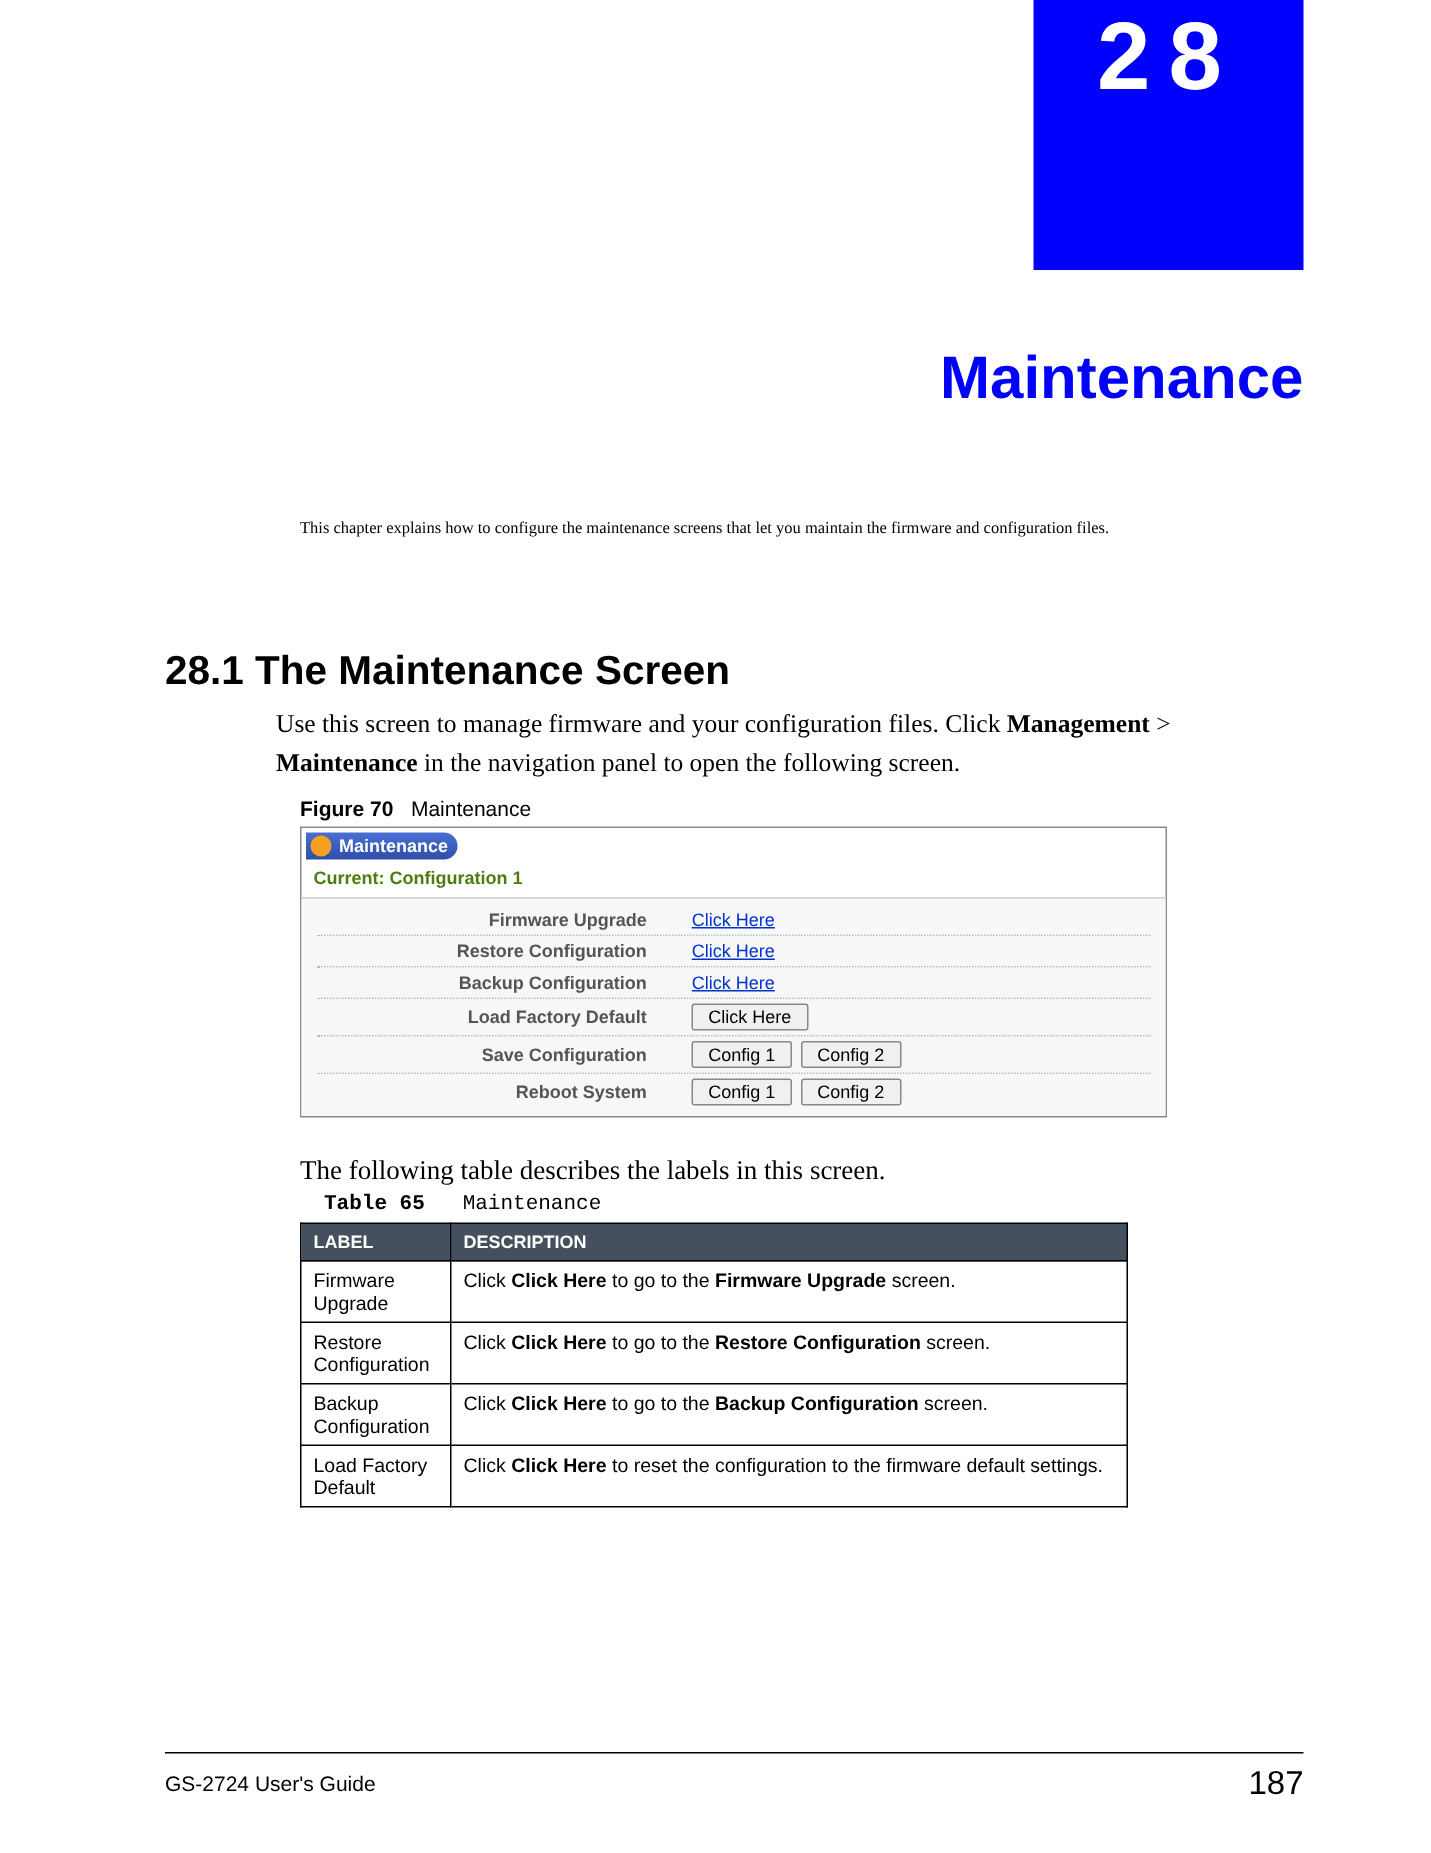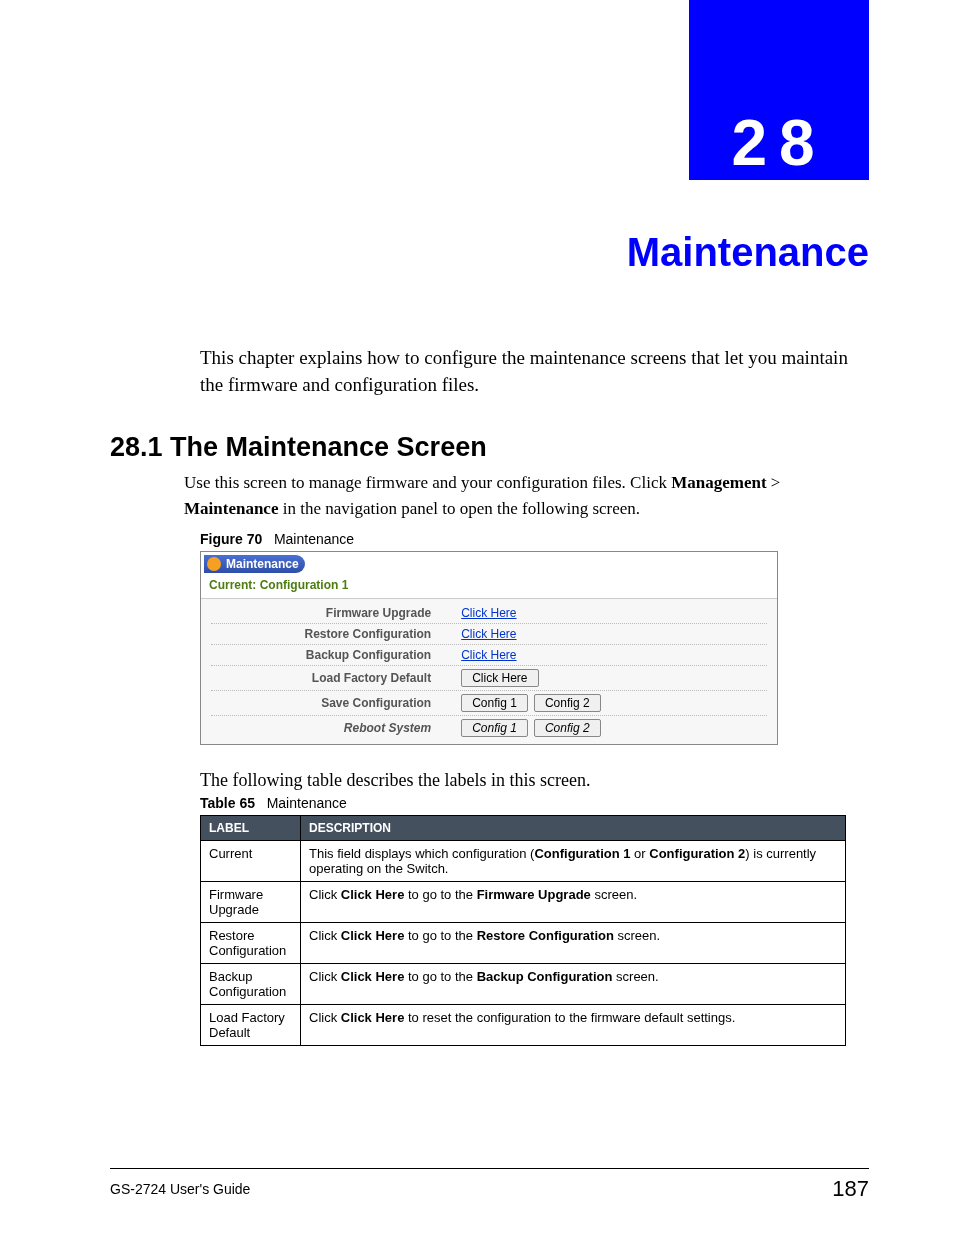--- a/index.html
+++ b/index.html
@@ -13,42 +13,42 @@
   }
   .chapter-box {
     position: absolute;
     top: 0;
     right: 85px;
     width: 180px;
     height: 180px;
     background: #0000ff;
     color: #fff;
     display: flex;
-    align-items: flex-end;
+    align-items: flex-start;
     justify-content: center;
     font-family: Arial, Helvetica, sans-serif;
     font-weight: bold;
     font-size: 64px;
     letter-spacing: 12px;
   }
   .chapter-title {
     position: absolute;
     top: 230px;
     right: 85px;
     color: #0000ff;
     font-family: Arial, Helvetica, sans-serif;
     font-weight: bold;
     font-size: 40px;
   }
   .intro {
     position: absolute;
     top: 345px;
     left: 200px;
     right: 85px;
-    font-size: 19px;
+    font-size: 11px;
     line-height: 1.4;
   }
   .section-heading {
     position: absolute;
     top: 432px;
     left: 110px;
     font-family: Arial, Helvetica, sans-serif;
     font-weight: bold;
     font-size: 27px;
   }
@@ -110,21 +110,21 @@
     background: #f7f7f7;
     padding: 4px 0;
   }
   .maint-row {
     display: flex;
     align-items: center;
     border-bottom: 1px dotted #bbb;
     padding: 3px 0;
     margin: 0 10px;
   }
-  .maint-row:last-child { border-bottom: none; font-style: italic; }
+  .maint-row:last-child { border-bottom: none; }
   .maint-label {
     width: 45%;
     text-align: right;
     color: #555;
     font-weight: bold;
     padding-right: 30px;
     font-size: 12px;
   }
   .maint-action {
     width: 55%;
@@ -148,29 +148,29 @@
   .post-figure-text {
     position: absolute;
     top: 770px;
     left: 200px;
     right: 85px;
     font-size: 18px;
   }
   .table-caption {
     position: absolute;
     top: 795px;
-    left: 200px;
-    font-family: Liberation Sans, sans-serif;
+    left: 216px;
+    font-family: Liberation Mono, monospace;
     font-size: 14px;
   }
   .desc-table {
     position: absolute;
     top: 815px;
     left: 200px;
-    width: 646px;
+    width: 552px;
     border-collapse: collapse;
     font-family: Arial, Helvetica, sans-serif;
     font-size: 13px;
   }
   .desc-table th {
     background: #44505e;
     color: #fff;
     text-align: left;
     padding: 5px 8px;
     border: 1px solid #000;
@@ -279,24 +279,20 @@
 </div>
 
 <table class="desc-table">
   <thead>
     <tr>
       <th>LABEL</th>
       <th>DESCRIPTION</th>
     </tr>
   </thead>
   <tbody id="desc-body">
-      <tr>
-        <td>Current</td>
-        <td><span>This field displays which configuration (</span><b>Configuration 1</b><span> or </span><b>Configuration 2</b><span>) is currently operating on the Switch.</span></td>
-      </tr>
       <tr>
         <td>Firmware Upgrade</td>
         <td><span>Click </span><b>Click Here</b><span> to go to the </span><b>Firmware Upgrade</b><span> screen.</span></td>
       </tr>
       <tr>
         <td>Restore Configuration</td>
         <td><span>Click </span><b>Click Here</b><span> to go to the </span><b>Restore Configuration</b><span> screen.</span></td>
       </tr>
       <tr>
         <td>Backup Configuration</td>

